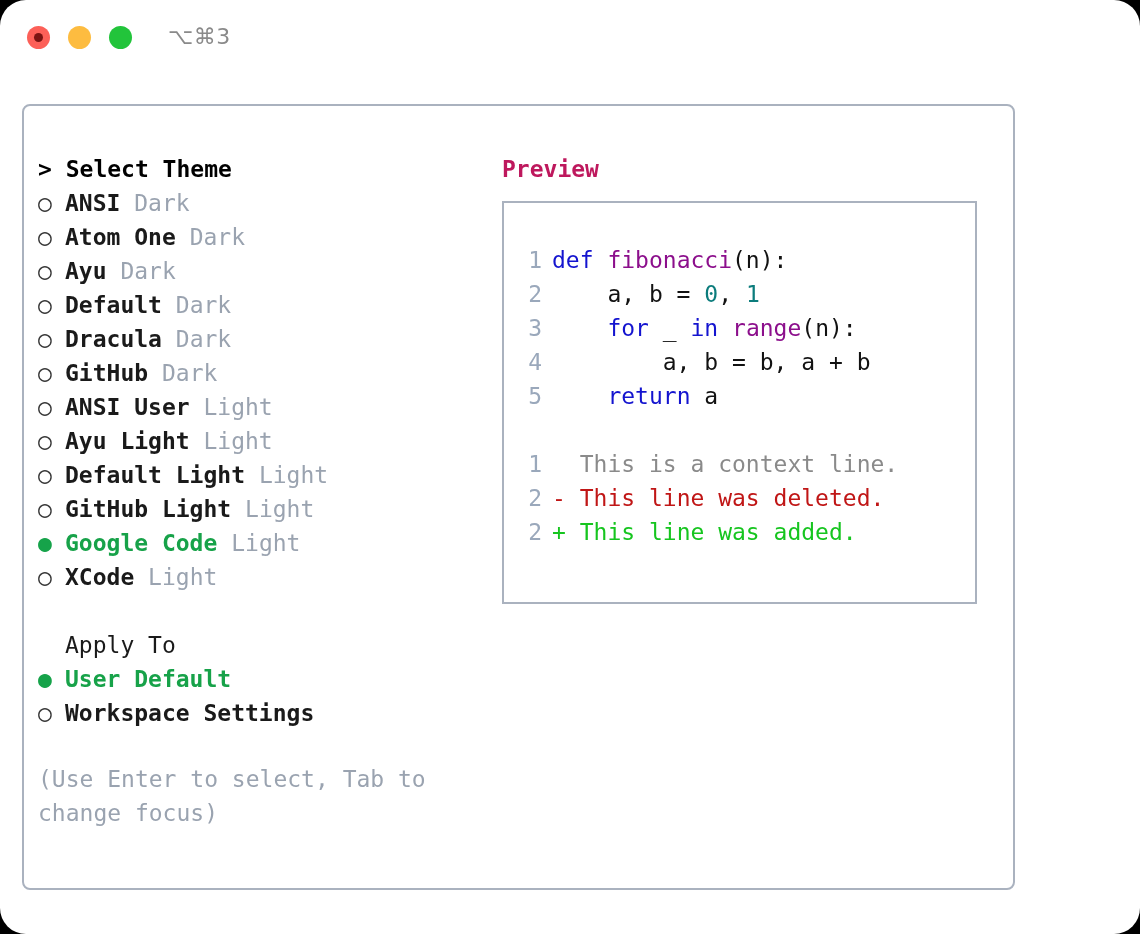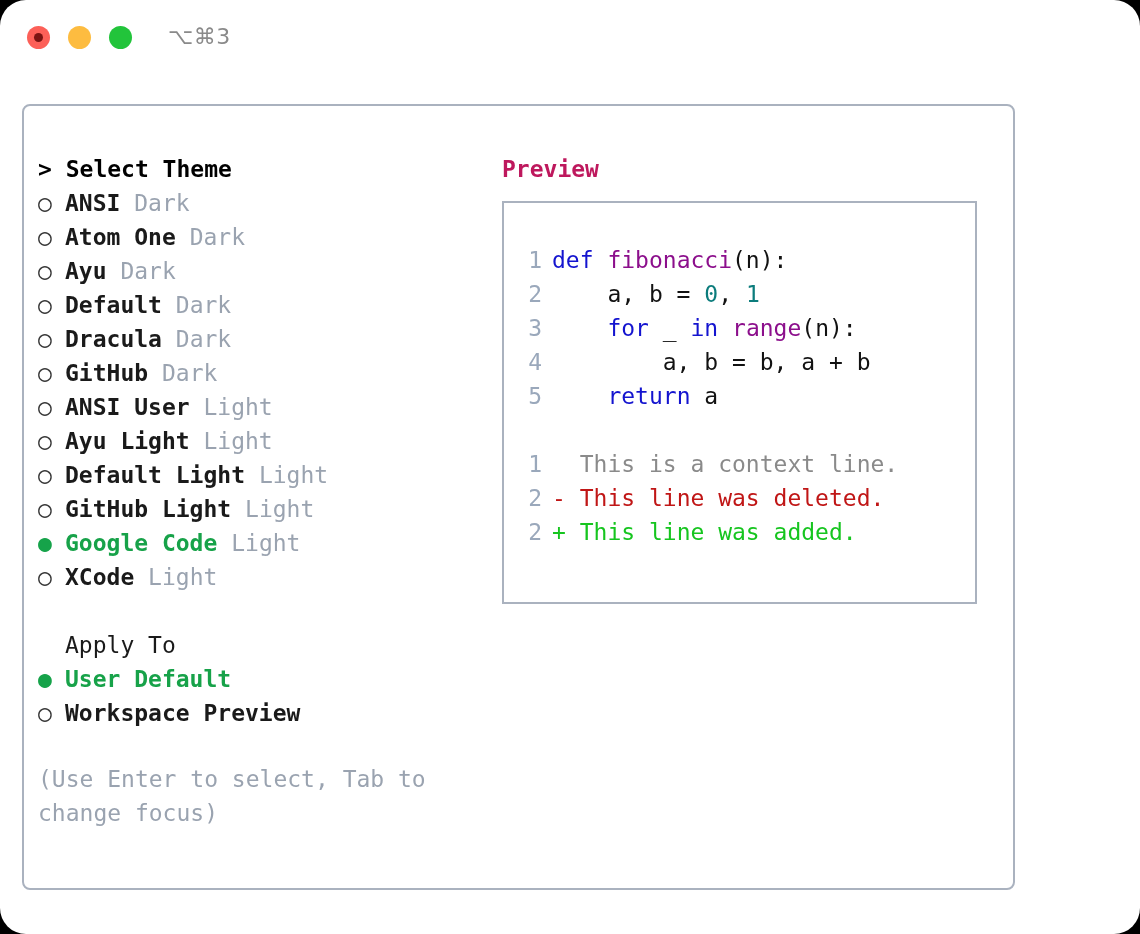--- a/index.html
+++ b/index.html
@@ -204,21 +204,21 @@
             <div class="line"><span class="marker unsel">○</span><span class="name">Ayu Light</span> <span class="variant">Light</span></div>
             <div class="line"><span class="marker unsel">○</span><span class="name">Default Light</span> <span class="variant">Light</span></div>
             <div class="line"><span class="marker unsel">○</span><span class="name">GitHub Light</span> <span class="variant">Light</span></div>
             <div class="line"><span class="marker sel">●</span><span class="name sel">Google Code</span> <span class="variant">Light</span></div>
             <div class="line"><span class="marker unsel">○</span><span class="name">XCode</span> <span class="variant">Light</span></div>
           </div>
         <div class="spacer"></div>
         <div class="group-label"><span class="marker">&nbsp;&nbsp;</span><span>Apply To</span></div>
         <div id="apply-list">
             <div class="line"><span class="marker sel">●</span><span class="name sel">User Default</span></div>
-            <div class="line"><span class="marker unsel">○</span><span class="name">Workspace Preview</span></div>
+            <div class="line"><span class="marker unsel">○</span><span class="name">Workspace Settings</span></div>
           </div>
         <div class="hint">(Use Enter to select, Tab to change focus)</div>
       </div>
 
       <div class="right-col">
         <div class="preview-title">Preview</div>
         <div class="preview-box">
           <div class="code" id="code-block"><div><span class="ln">1</span><span class="kw">def </span><span class="fn">fibonacci</span><span class="plain">(n):</span></div><div><span class="ln">2</span><span class="plain">    a, b = </span><span class="num">0</span><span class="plain">, </span><span class="num">1</span></div><div><span class="ln">3</span><span class="plain">    </span><span class="kw">for</span><span class="plain"> _ </span><span class="kw">in</span><span class="plain"> </span><span class="fn">range</span><span class="plain">(n):</span></div><div><span class="ln">4</span><span class="plain">        a, b = b, a + b</span></div><div><span class="ln">5</span><span class="plain">    </span><span class="kw">return</span><span class="plain"> a</span></div><div class="diffgap"></div><div><span class="ln">1</span><span class="ctx">  </span><span class="ctx">This is a context line.</span></div><div><span class="ln">2</span><span class="del">- </span><span class="del">This line was deleted.</span></div><div><span class="ln">2</span><span class="add">+ </span><span class="add">This line was added.</span></div></div>
         </div>
       </div>

